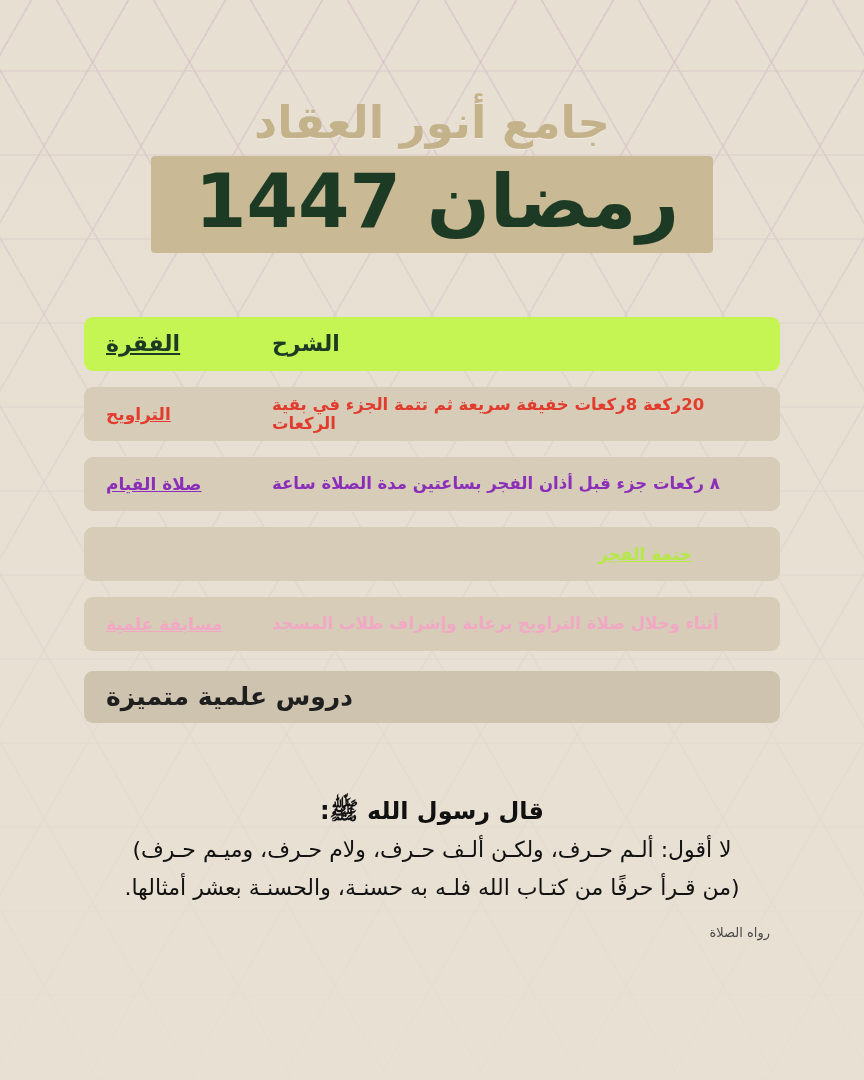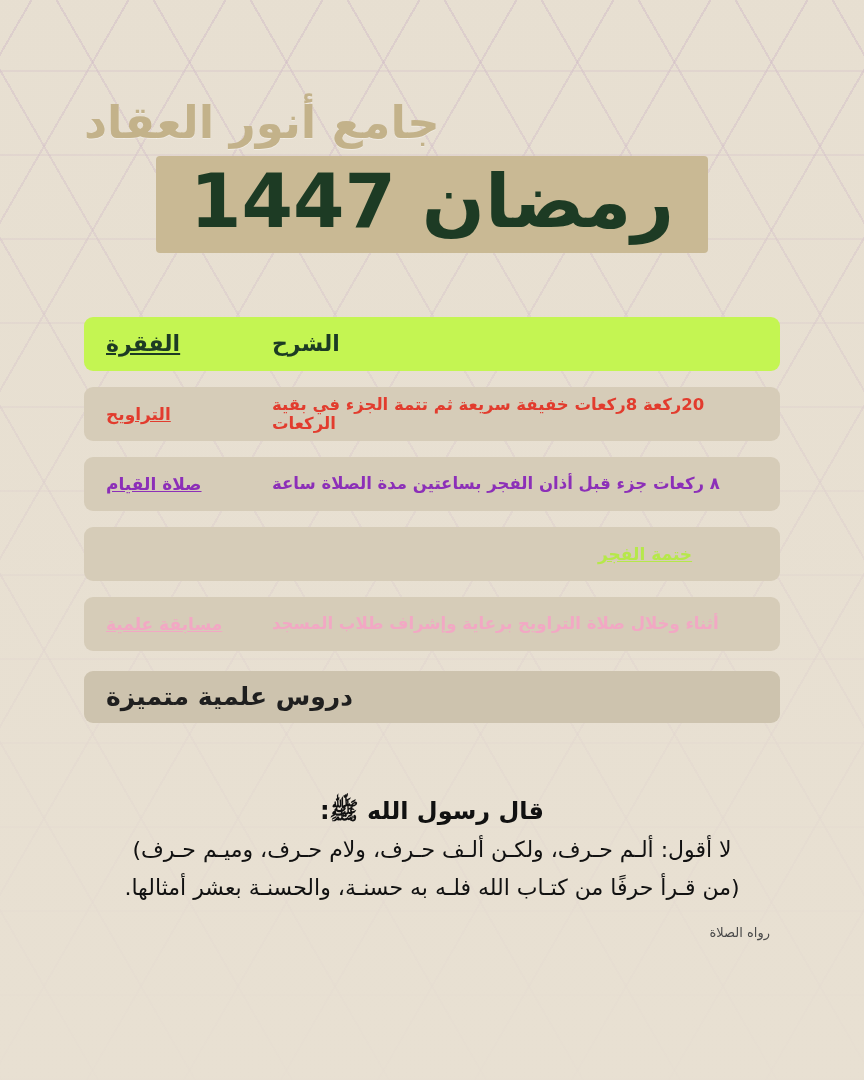--- a/index.html
+++ b/index.html
@@ -34,37 +34,37 @@
   .page {
     position: relative;
     z-index: 2;
     width: 864px;
     height: 1080px;
     padding: 0 84px;
   }
 
   
   .mosque-name {
-    text-align: left;
+    text-align: center;
     font-size: 45px;
     font-weight: bold;
     color: #c3b28a;
     letter-spacing: 0px;
     margin-top: 96px;
     line-height: 1.2;
     text-shadow: 0 1px 0 rgba(255,255,255,0.35);
   }
   .title-wrap {
     display: flex;
     justify-content: center;
     margin-top: 6px;
   }
   .title-banner {
     background: #c9b994;
-    padding: 4px 34px 10px 34px;
+    padding: 4px 34px 10px 44px;
     border-radius: 4px;
     display: inline-block;
   }
   .title-banner .title-text {
     font-size: 74px;
     font-weight: bold;
     color: #1d3b24;
     line-height: 1.12;
     white-space: nowrap;
   }

